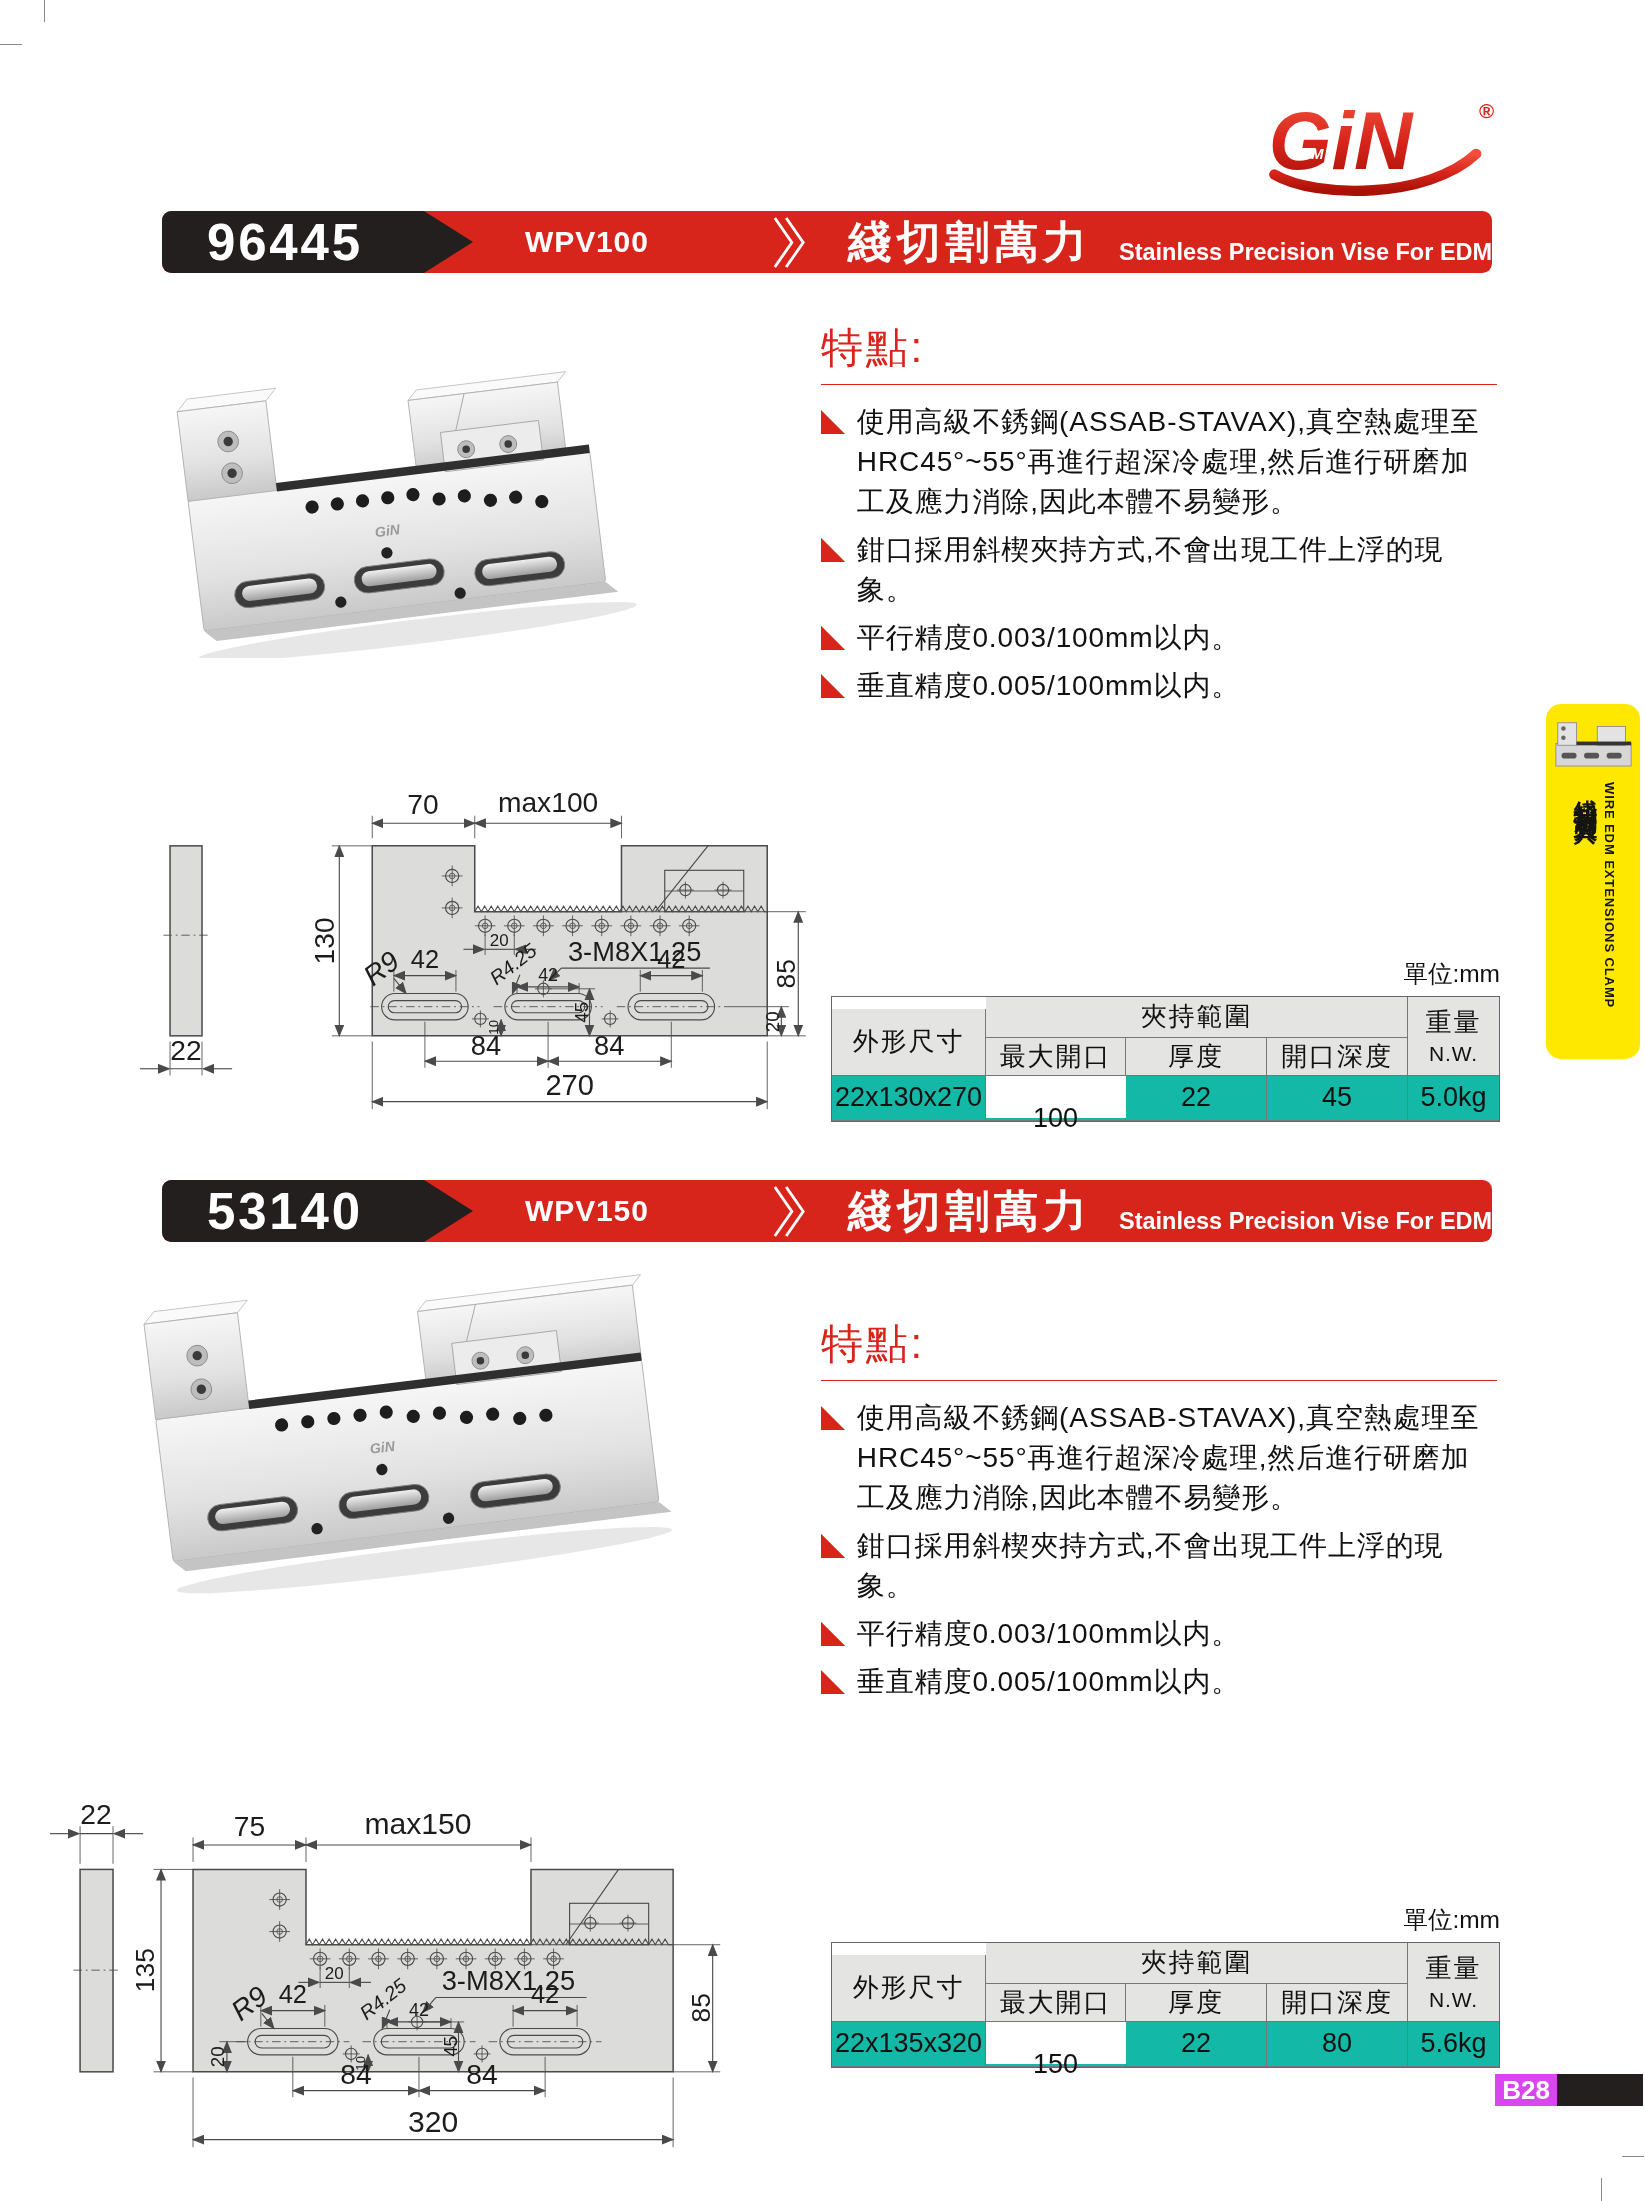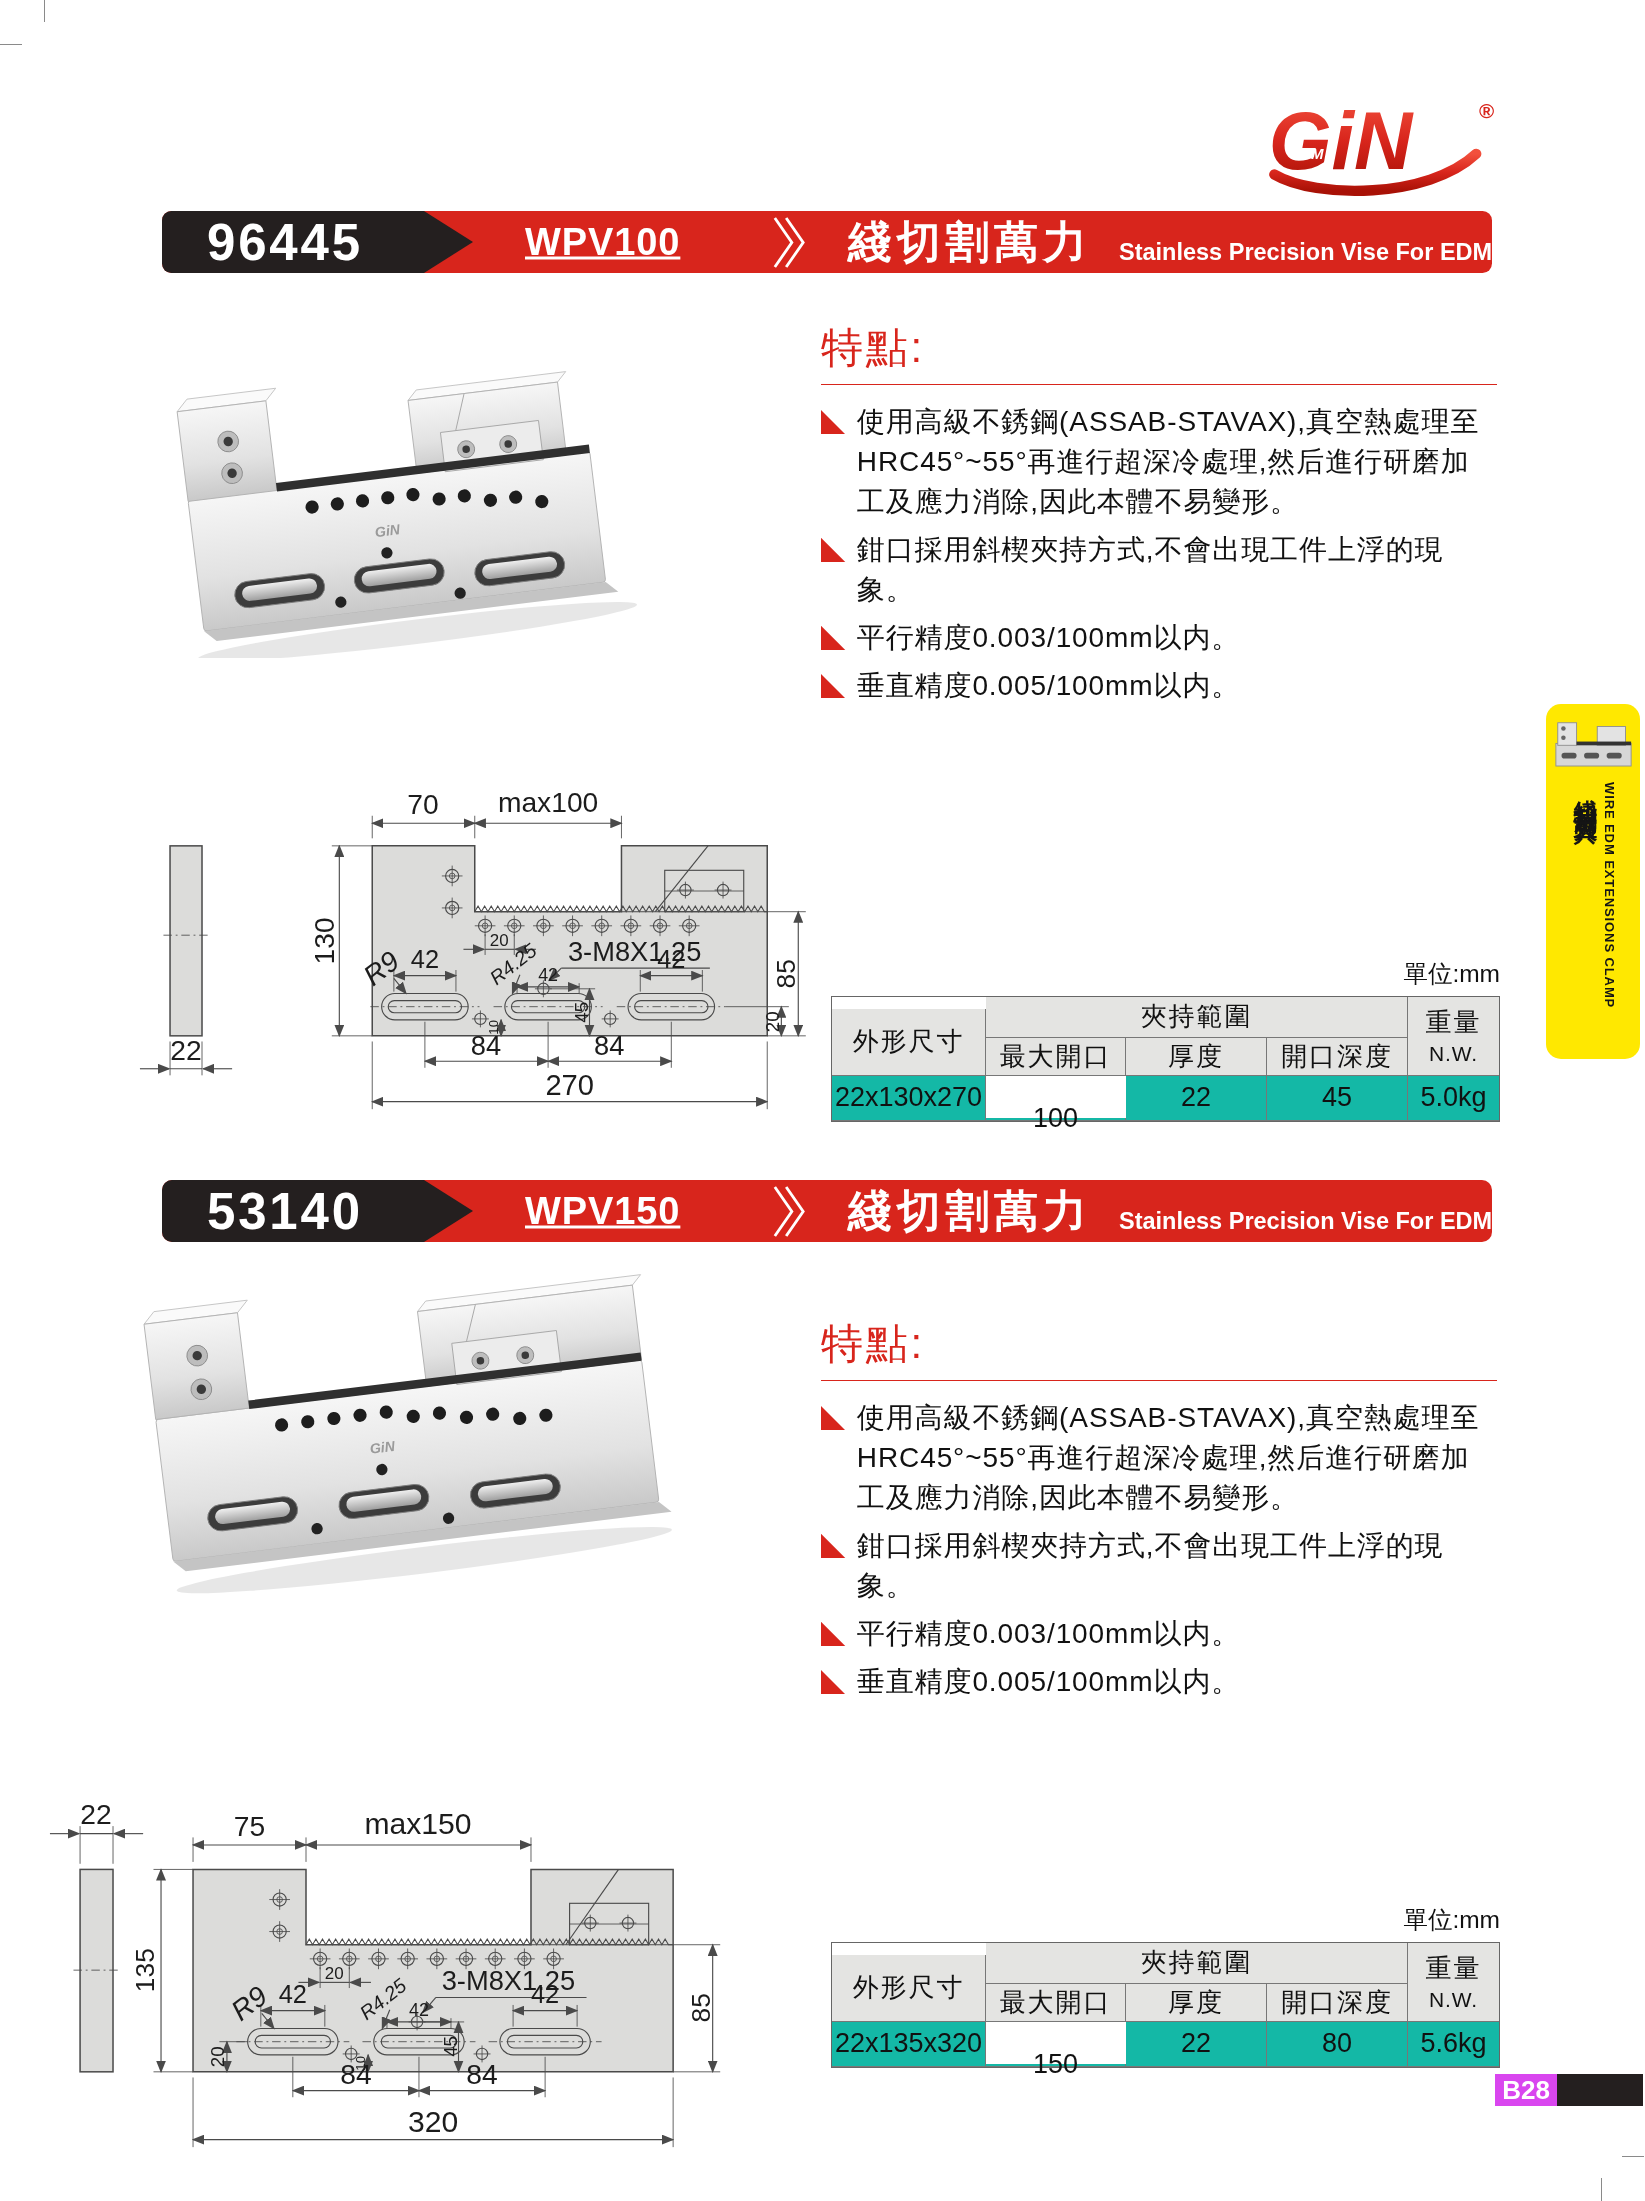--- a/index.html
+++ b/index.html
@@ -9,21 +9,21 @@
   
   .mark{position:absolute;background:#8a8a8a;}
   
   .logo{left:1257px;top:90px;width:245px;height:108px;}
   
   .banner{left:162px;width:1330px;height:62px;background:#d8251c;border-radius:9.4px;overflow:hidden;}
   .code-box{position:absolute;left:0;top:0;width:311px;height:100%;background:#241f1f;
             clip-path:polygon(0 0,262px 0,311px 50%,262px 100%,0 100%);
             display:flex;align-items:center;}
   .code{font-size:51px;font-weight:bold;color:#fff;letter-spacing:2.8px;padding-left:45px;}
-  .model{position:absolute;left:363px;top:50%;transform:translateY(-50%);font-size:38px;font-weight:bold;color:#fff;letter-spacing:0.9px;text-decoration:underline;}
+  .model{position:absolute;left:363px;top:50%;transform:translateY(-50%);font-size:30px;font-weight:bold;color:#fff;letter-spacing:0.9px;}
   .chev{position:absolute;left:610px;top:4.7px;height:53px;width:34px;fill:none;stroke:#fff;stroke-width:3;}
   .tzh{position:absolute;left:686px;top:50%;transform:translateY(-50%);font-size:44px;font-weight:bold;color:#fff;letter-spacing:4.7px;white-space:nowrap;}
   .ten{position:absolute;left:957px;bottom:7.5px;font-size:23.5px;font-weight:bold;color:#fff;white-space:nowrap;}
   
   .feat{width:676px;}
   .feat-head{font-size:42px;font-weight:normal;color:#d8251c;letter-spacing:2.8px;}
   .feat-rule{height:1.9px;background:#d8251c;margin:7.5px 0 17px;}
   .feat-item{display:flex;align-items:flex-start;margin-bottom:8.5px;}
   .tri{flex:0 0 24.5px;width:24.5px;height:24.5px;margin:7.5px 11.3px 0 0;background:#d8251c;
        clip-path:polygon(0 0,100% 100%,0 100%);}
@@ -317,21 +317,21 @@
         <div class="sub">N.W.</div>
       </div>
       <div class="cell data a-d1">22x130x270</div>
       <div class="cell data a-d2">100</div>
       <div class="cell data a-d3">22</div>
       <div class="cell data a-d4">45</div>
       <div class="cell data a-d5">5.0kg</div>
     </div>
   </div>
 
-  <div class="abs banner" style="top:1180px;border-radius:10px;">
+  <div class="abs banner" style="top:1180px;">
     <div class="code-box">
       <span class="code">53140</span>
     </div>
     <span class="model">WPV150</span>
     <svg class="chev" viewBox="0 0 36 56">
       <polyline points="3,2 21,28 3,54"></polyline>
         <polyline points="15,2 33,28 15,54"></polyline>
     </svg>
     <span class="tzh">綫切割萬力</span>
     <span class="ten">Stainless Precision Vise For EDM</span>

